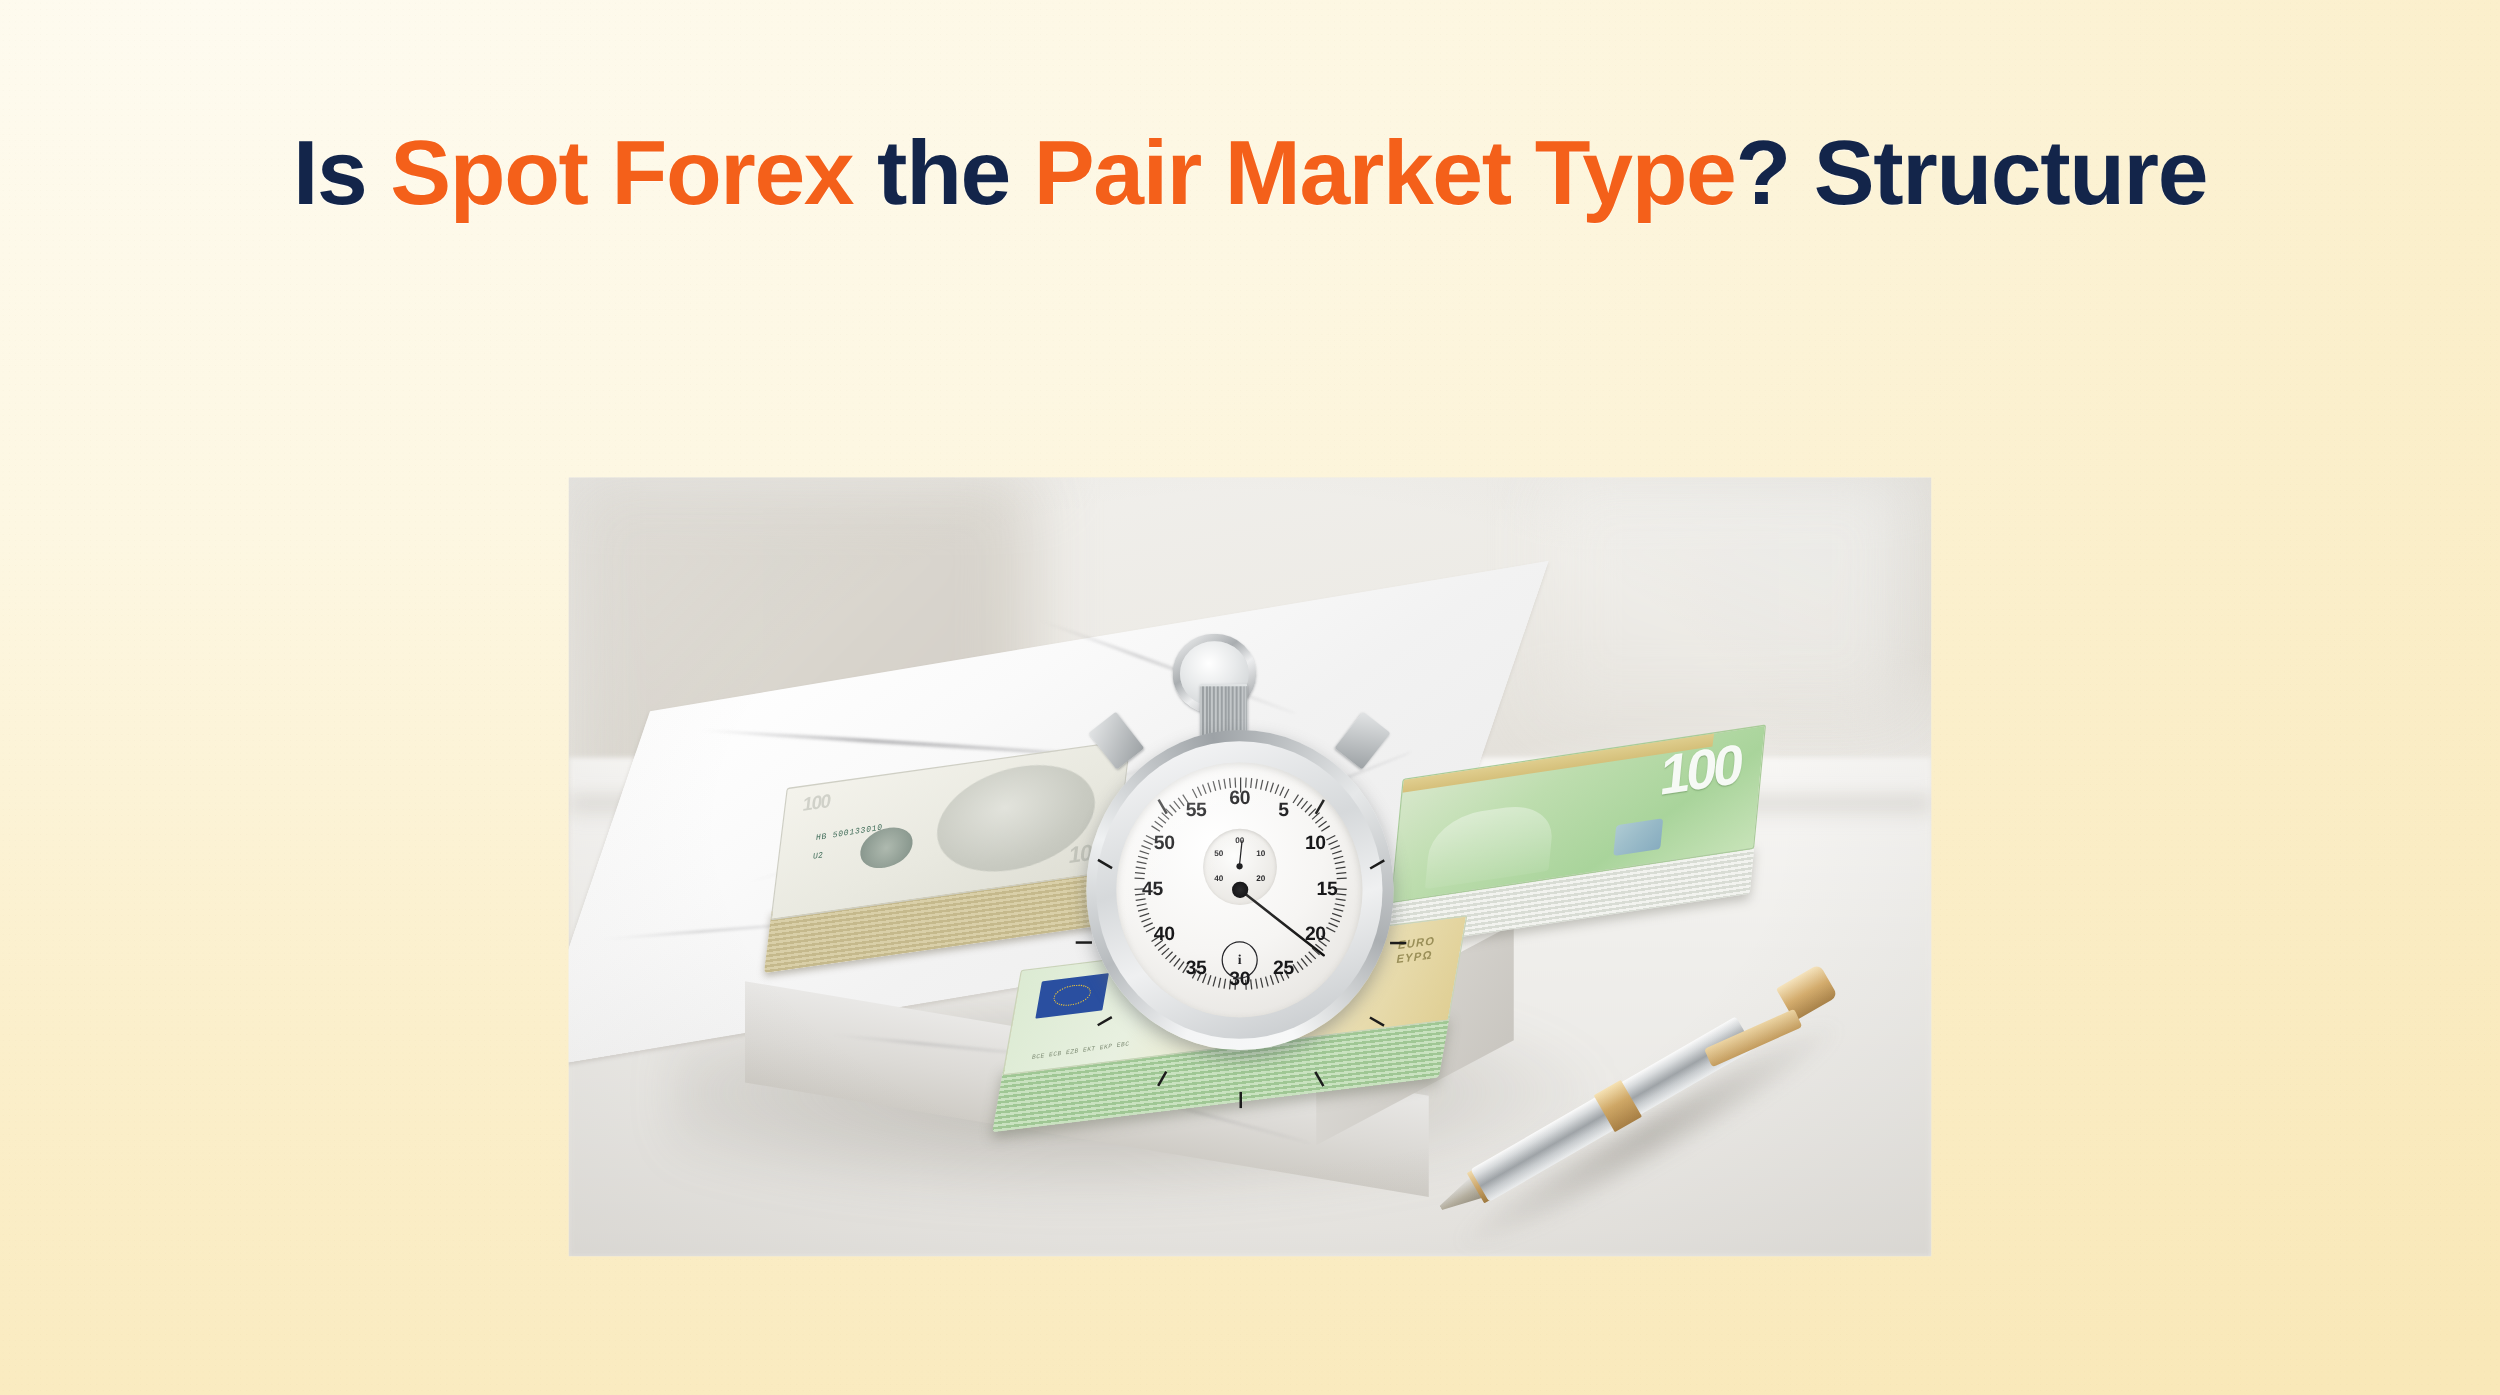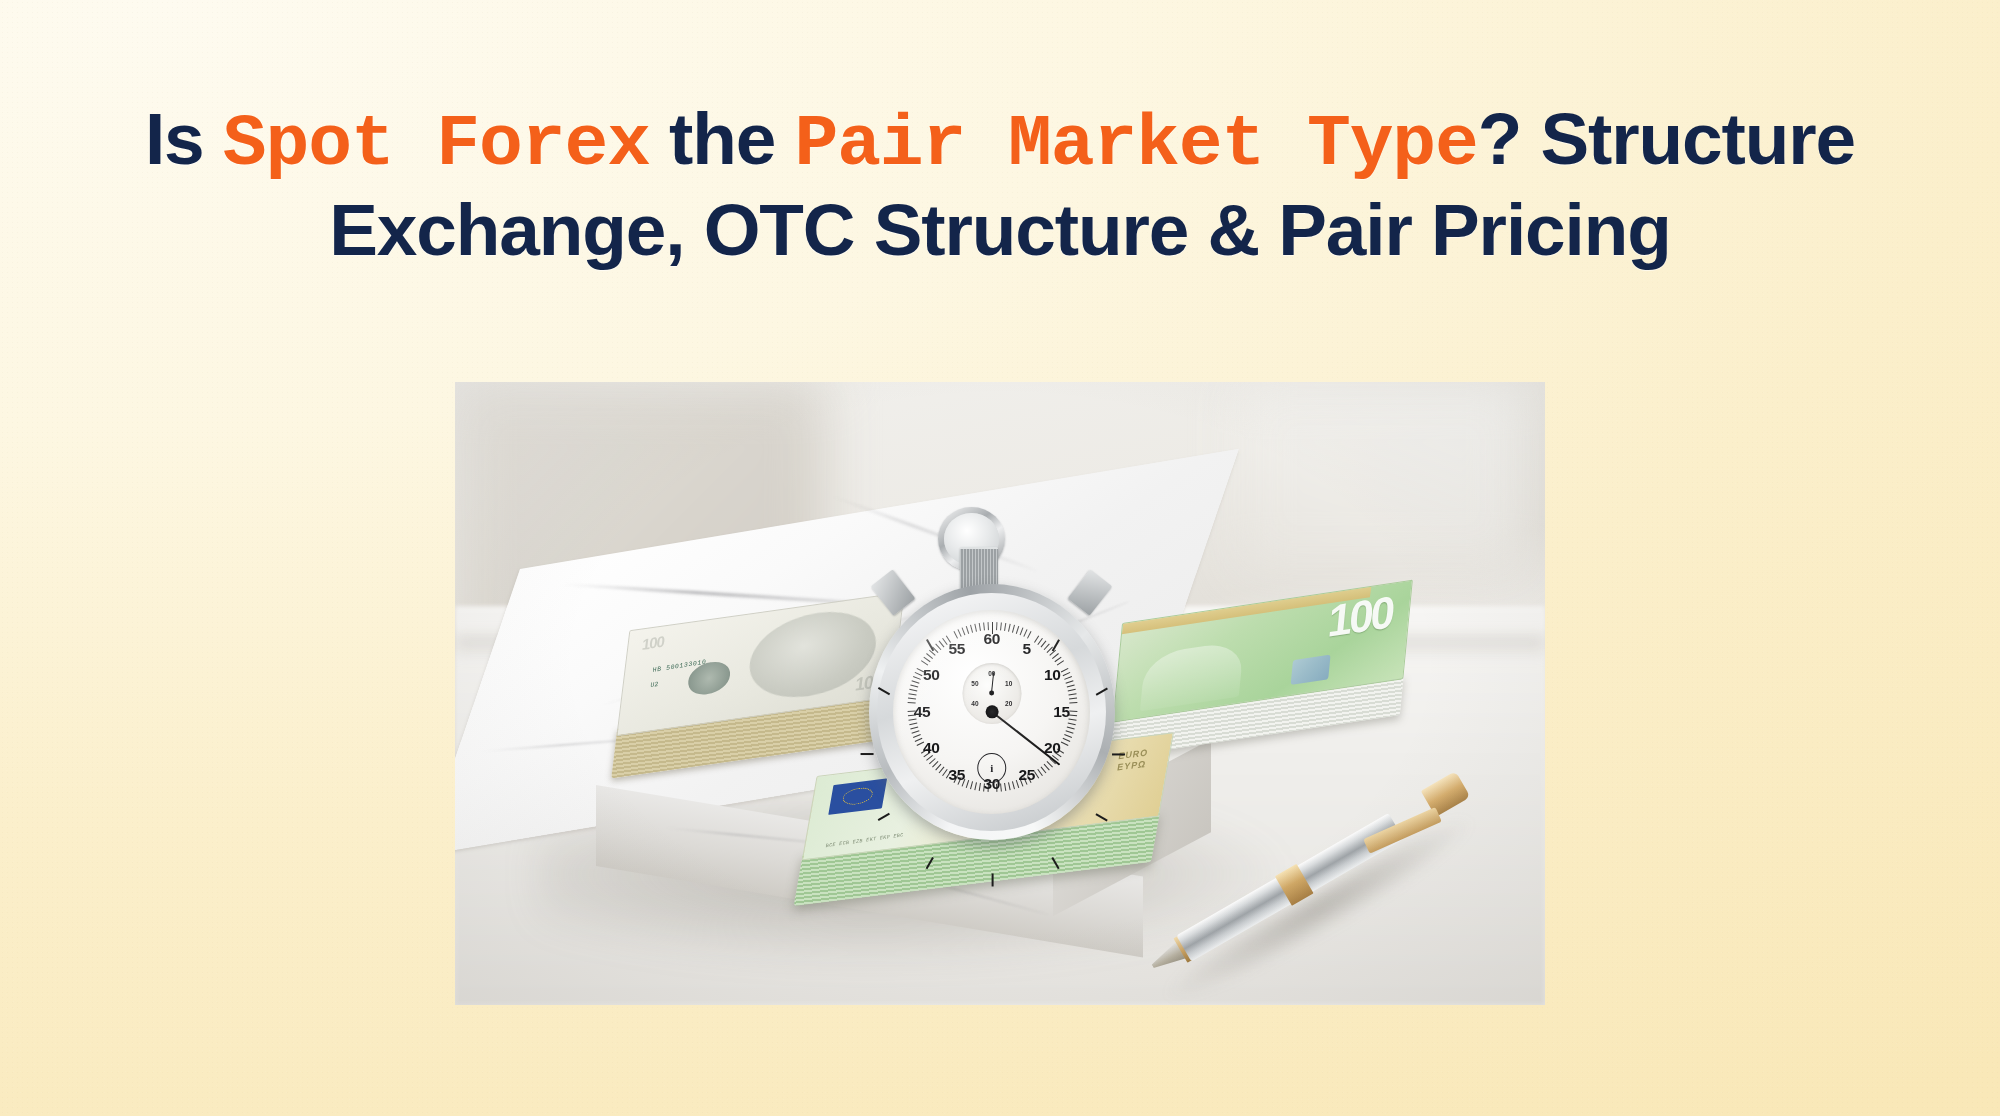--- a/index.html
+++ b/index.html
@@ -36,21 +36,21 @@
     width:1880px;
     text-align:center;
     font-weight:900;
     font-size:73px;
     line-height:1.17;
     letter-spacing:-1.1px;
     color:#13254A;
     text-shadow:0 1px 0 rgba(255,255,255,.55);
   }
   .hl-line { display:block; white-space:nowrap; }
-  .hl-accent { color:#F4601A;font-family:Liberation Mono, monospace; }
+  .hl-accent { color:#F4601A; }
 
   
   .photo {
     position:absolute;
     left:455px; top:382px;
     width:1090px; height:623px;
     overflow:hidden;
     background:#ECEAE6;
   }
 
@@ -480,21 +480,20 @@
     pointer-events:none;
   }
 </style>
 </head>
 <body>
 
 <div class="noise"></div>
 
 <h1 class="headline">
   <span class="hl-line"><span>Is </span><span class="hl-accent">Spot Forex</span><span> the </span><span class="hl-accent">Pair Market Type</span><span>? Structure</span></span>
-  <span class="hl-line">Exchange, OTC Structure &amp; Pair Pricing</span>
 </h1>
 
 <figure class="photo">
 
   <div class="bg-wall"></div>
   <div class="bg-window"></div>
   <div class="bg-window2"></div>
   <div class="desk"></div>
   <div class="desk-edge"></div>
 

